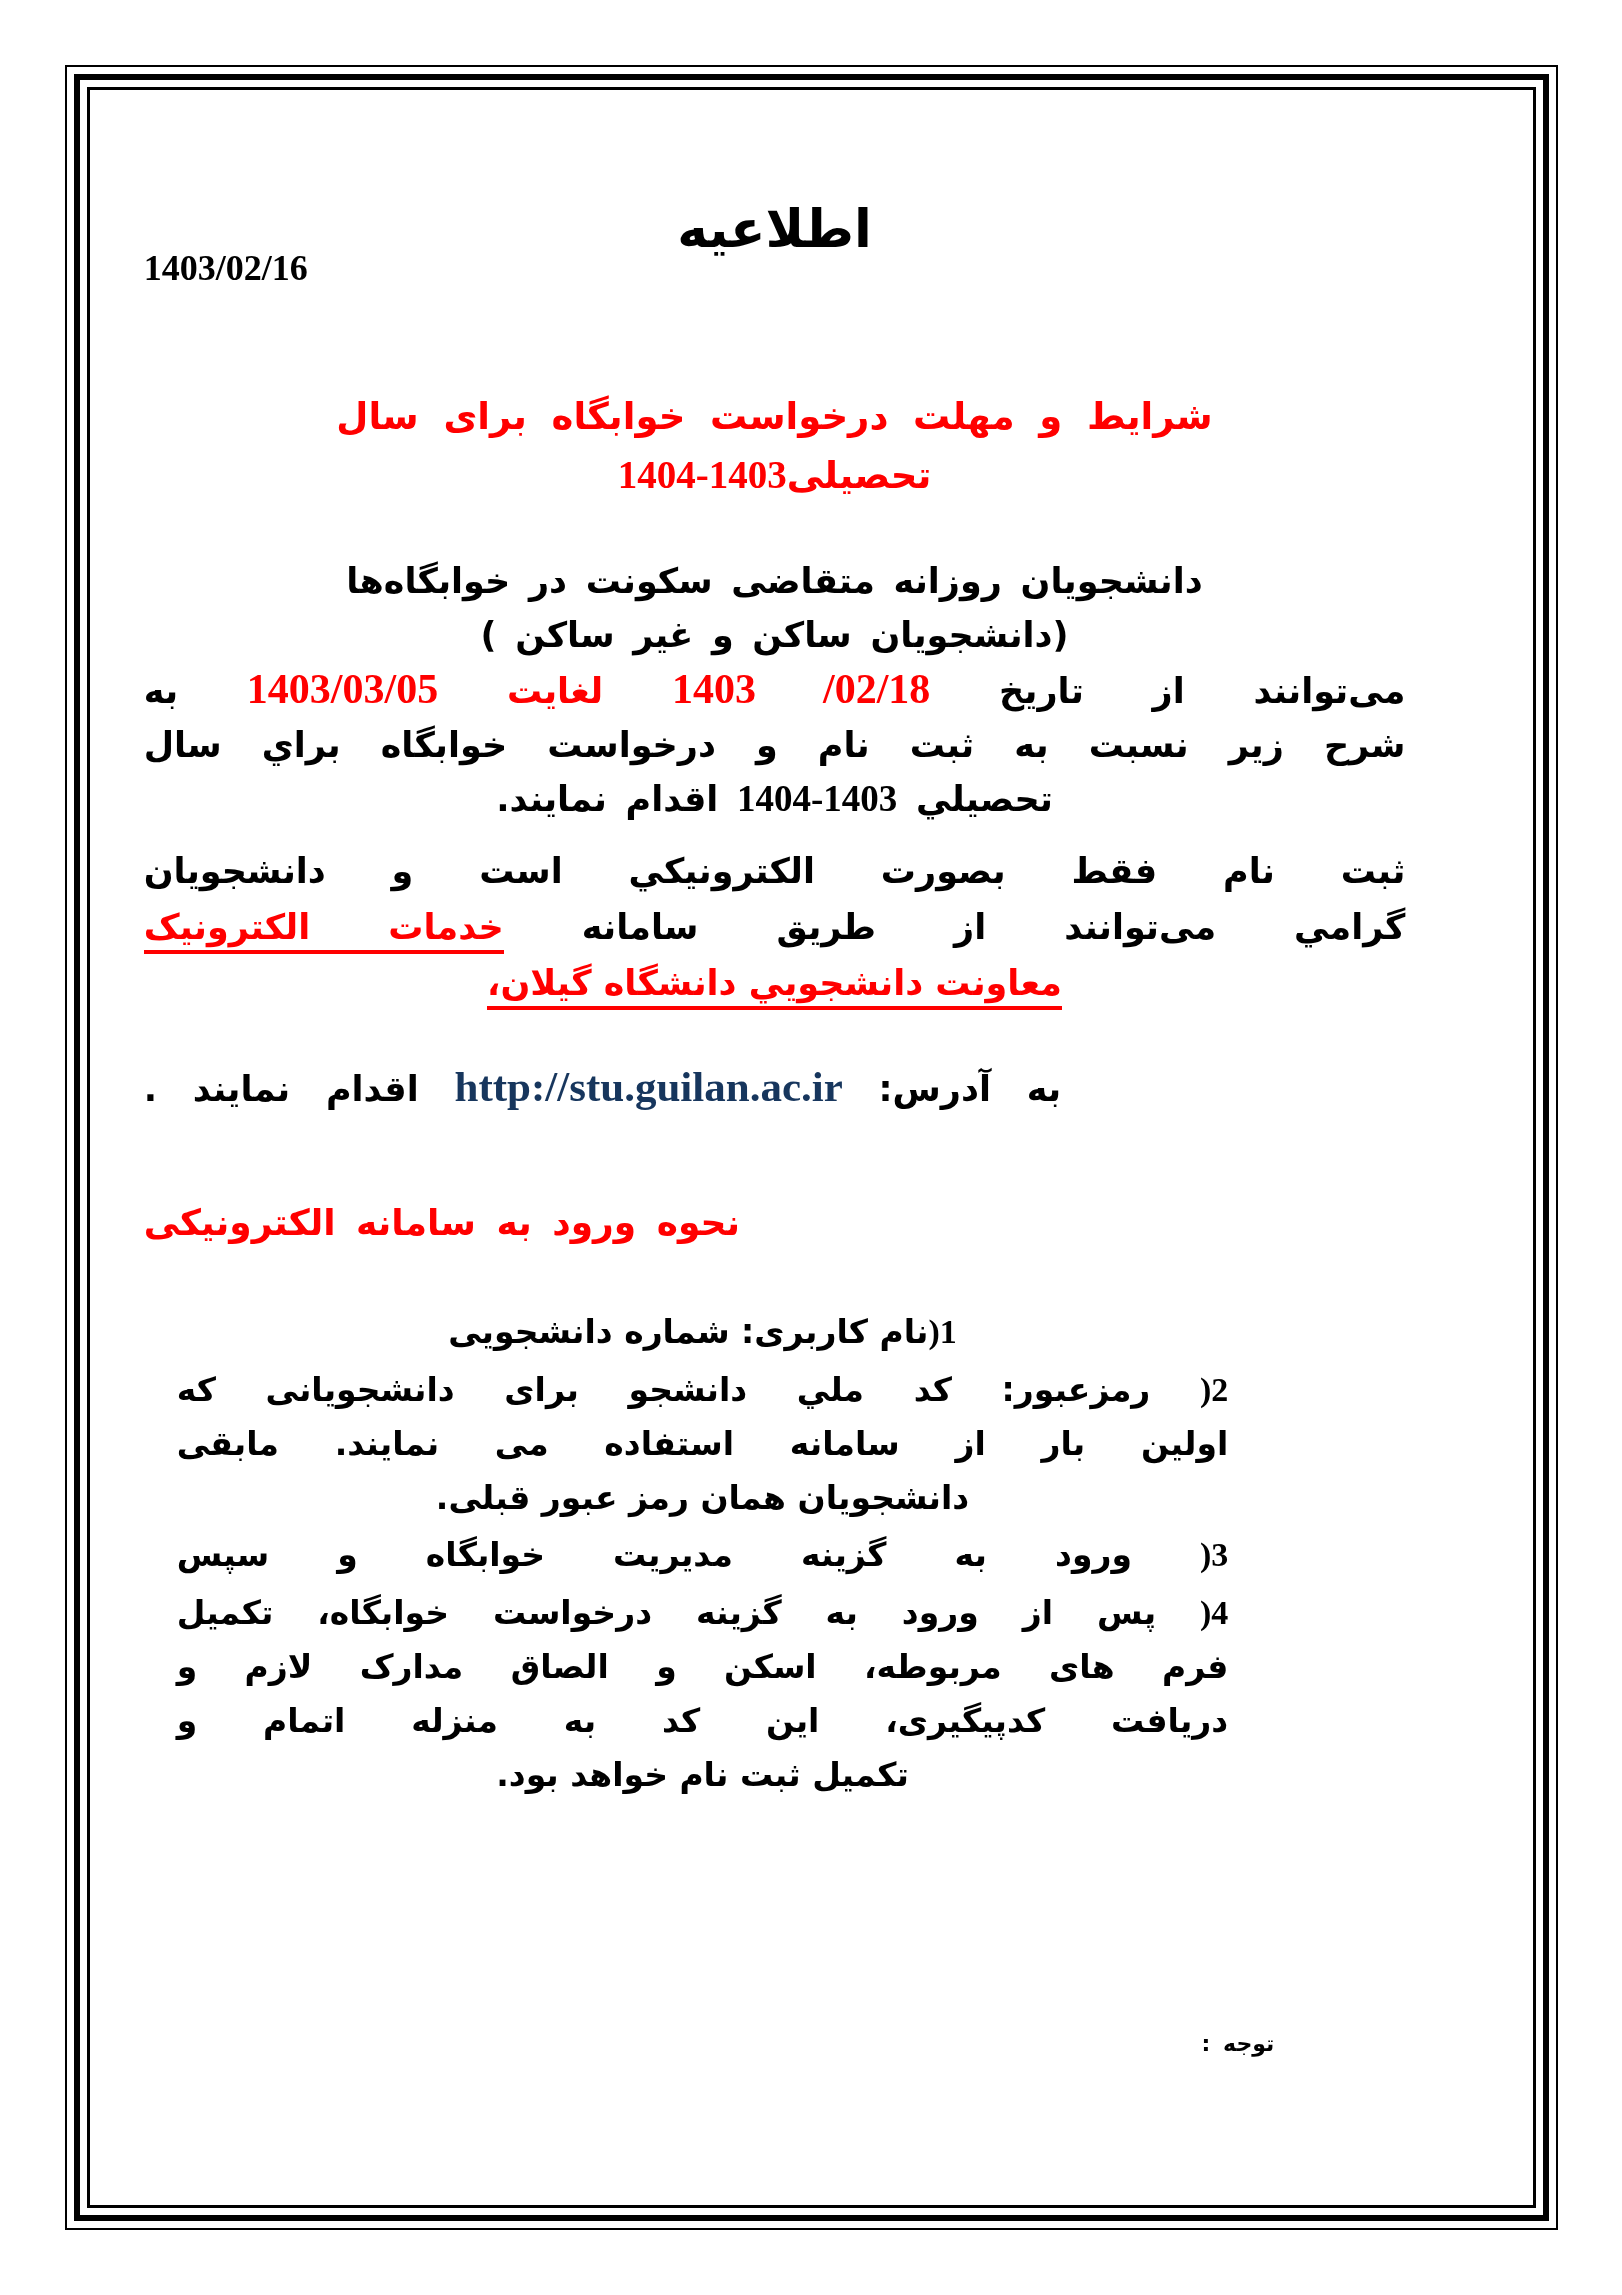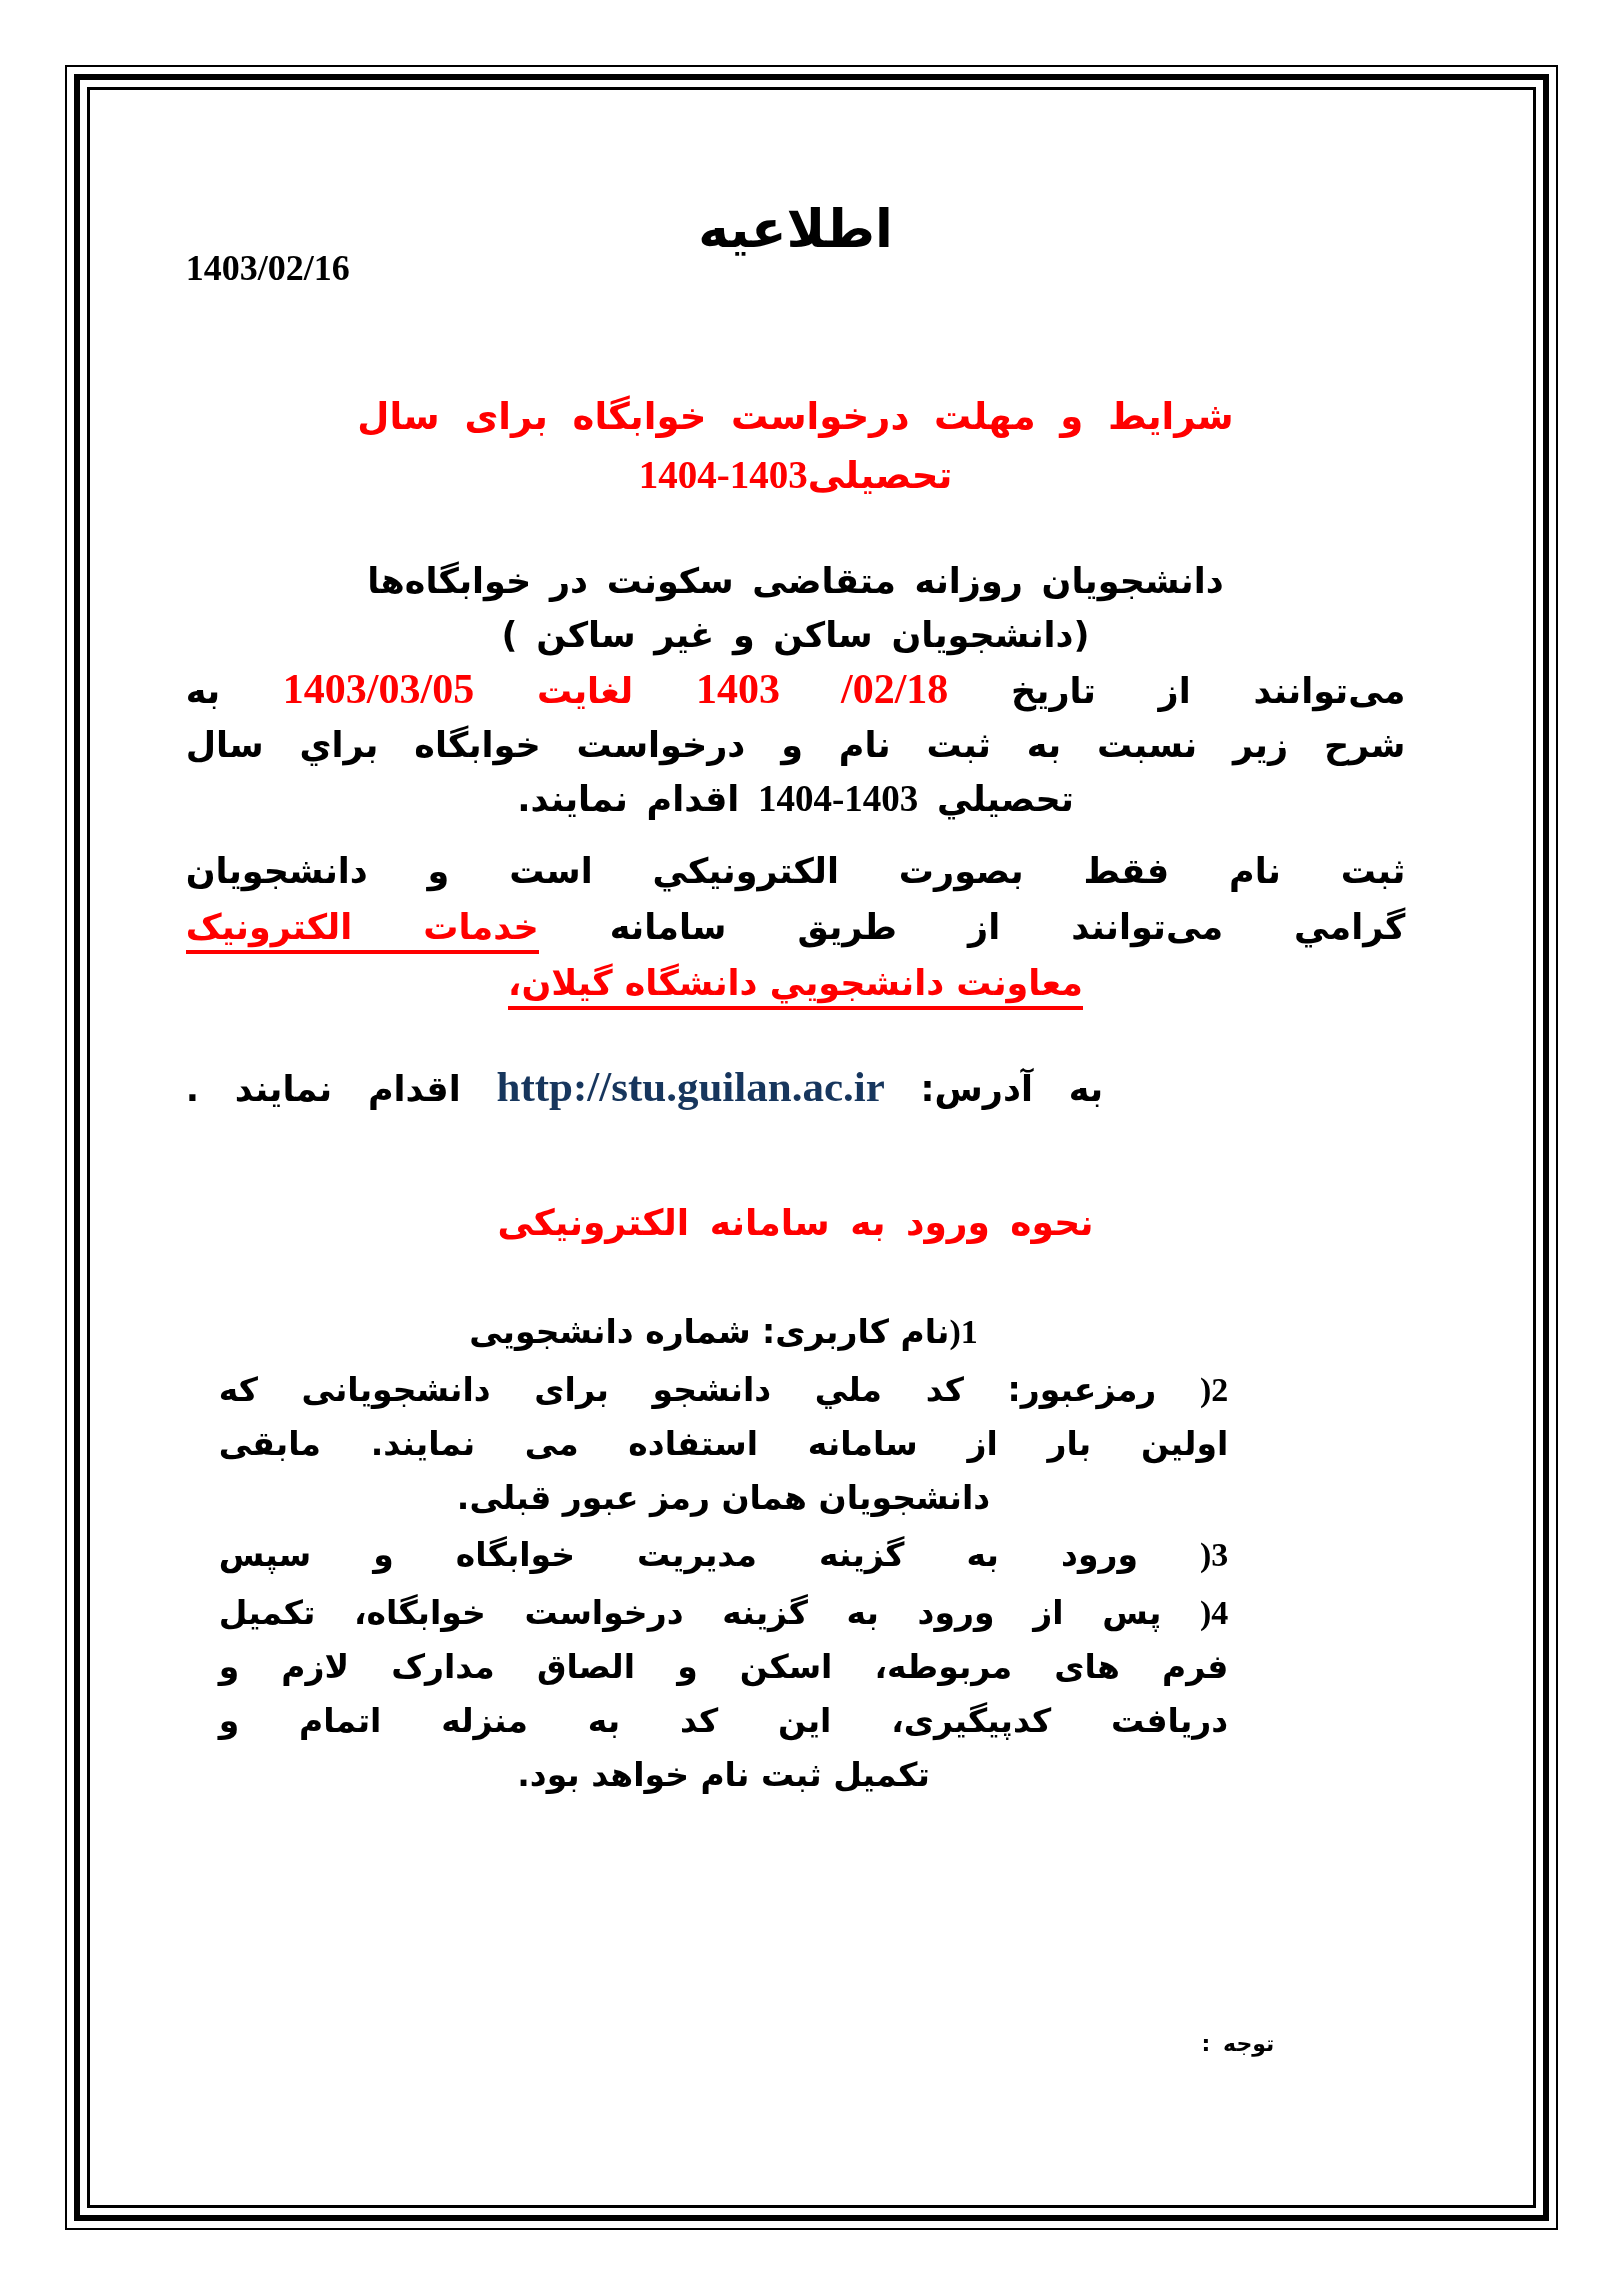--- a/index.html
+++ b/index.html
@@ -11,21 +11,21 @@
     font-family:"DejaVu Sans",sans-serif;
     font-weight:700;
     color:#000000;
   }
   
   .f1{position:absolute;left:65px;top:65px;right:65px;bottom:65px;border:2.6px solid #000;}
   .f2{position:absolute;left:7.2px;top:7.2px;right:7.2px;bottom:7.2px;border:6.5px solid #000;}
   .f3{position:absolute;left:6.5px;top:6.5px;right:6.5px;bottom:6.5px;border:3.3px solid #000;}
   .content{
     position:absolute;inset:0;
-    padding:105px 128px 0 96px;
+    padding:105px 128px 0 54px;
     direction:rtl;
   }
   
   .cl{text-align:center;}
   .jl{text-align:justify;text-align-last:justify;text-justify:inter-word;}
   .num{font-family:"Liberation Serif","DejaVu Serif",serif;font-weight:700;letter-spacing:0px;text-align:right;}
   .red{color:#FF0000;}
   .ul{border-bottom:4.6px solid #FF0000;padding-bottom:3.3px;}
 
   .title{font-size:52px;line-height:69px;text-align:center;letter-spacing:2px;}
@@ -33,21 +33,21 @@
   .h1{margin-top:98px;font-size:37px;line-height:58px;color:#FF0000;word-spacing:11.8px;letter-spacing:2px;}
   .h1 .num{font-size:39px;}
   .p1{margin-top:49px;font-size:35px;line-height:54px;}
   .p1 .cl{word-spacing:6.5px;}
   .bignum{font-size:42px;}
   .mnum{font-size:37px;}
   .l5{word-spacing:18.3px;}
   .p2{margin-top:16.4px;font-size:35px;line-height:56px;}
   .addr{margin-top:43px;font-size:35px;line-height:65px;text-align:left;word-spacing:23.6px;}
   .url{font-family:"Liberation Serif","DejaVu Serif",serif;font-weight:700;font-size:43px;color:#17365D;letter-spacing:0px;word-spacing:0px;}
-  .h2{margin-top:75px;font-size:36px;line-height:52px;color:#FF0000;text-align:center;word-spacing:7.9px;letter-spacing:2px;}
+  .h2{margin-top:75px;font-size:36px;line-height:52px;color:#FF0000;text-align:left;word-spacing:7.9px;letter-spacing:2px;}
   .steps{margin-top:56px;margin-right:177px;margin-left:33px;font-size:33px;line-height:54px;letter-spacing:2px;}
   .item{margin-bottom:3.9px;}
   .marker{font-size:34px;}
   .note{margin-top:216px;font-size:22px;line-height:52px;text-align:right;word-spacing:5.2px;margin-left:0;padding-left:0;margin-right:0;padding-right:131px;}
 </style>
 </head>
 <body>
 
 <div class="page">
   <div class="f1">

